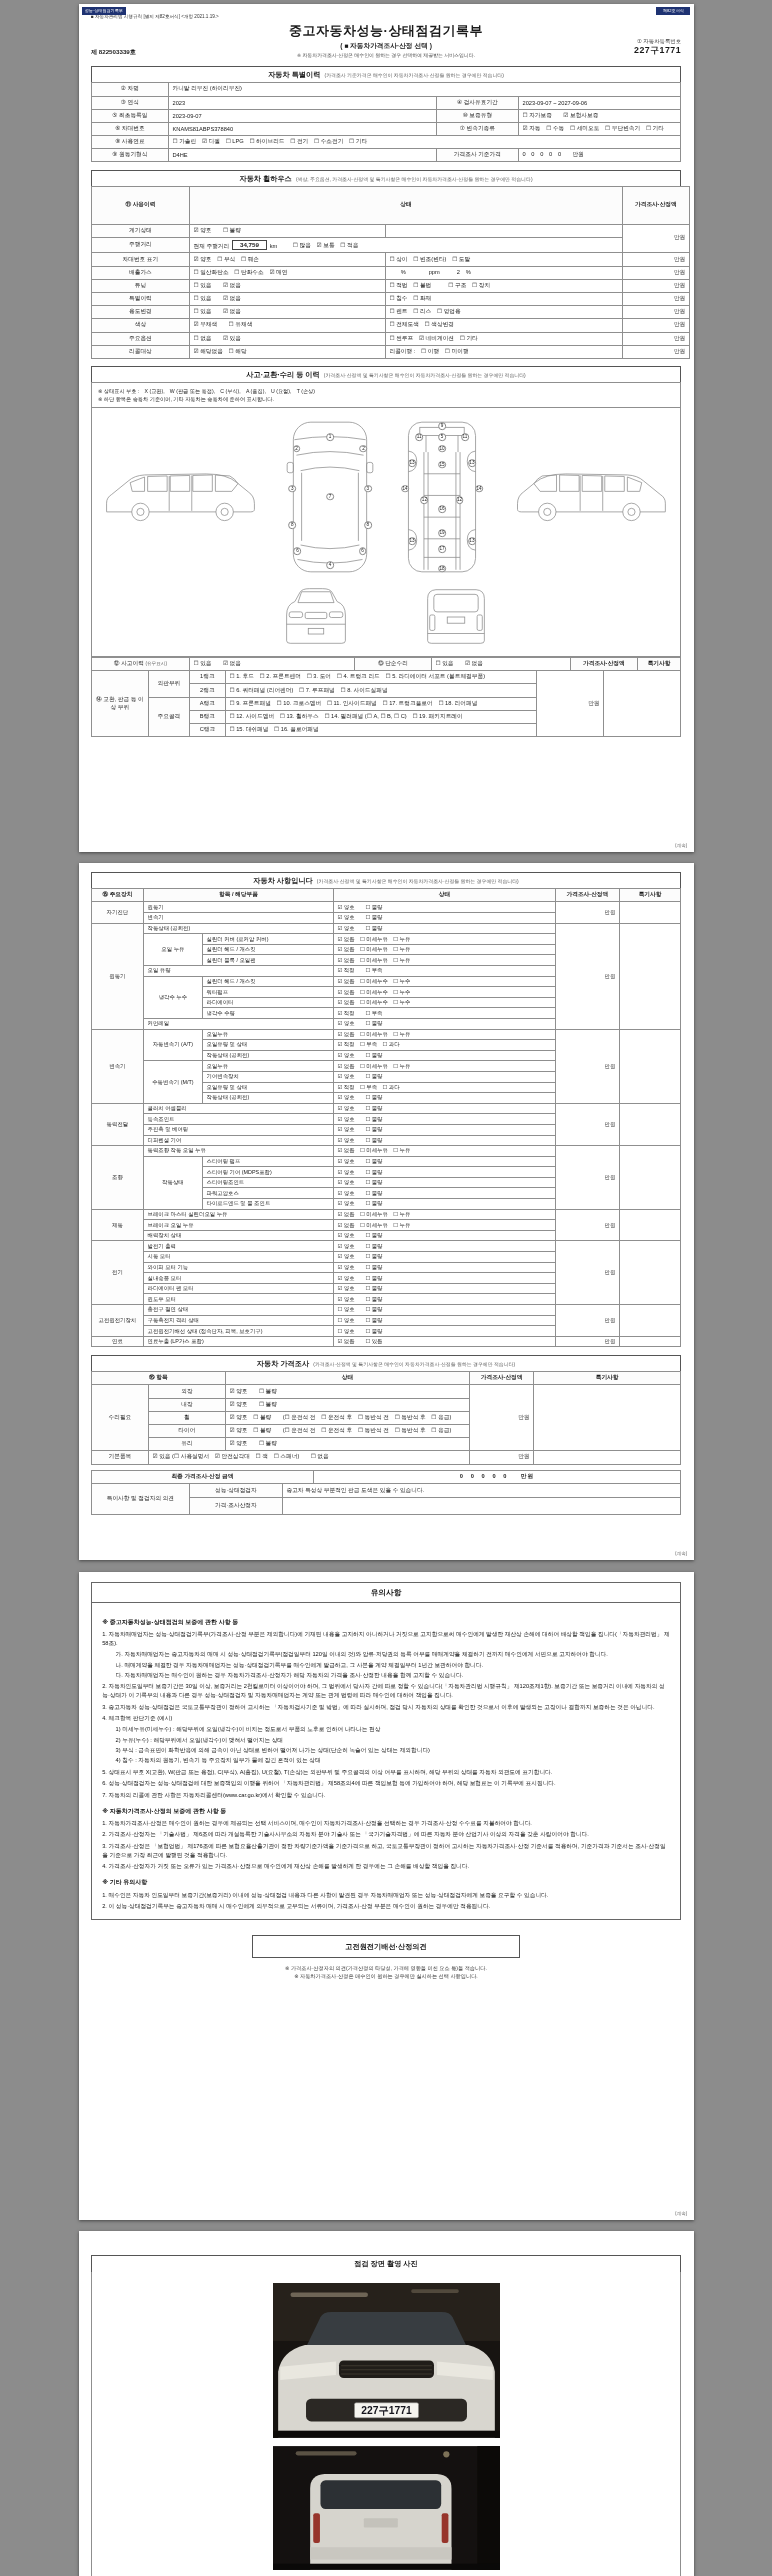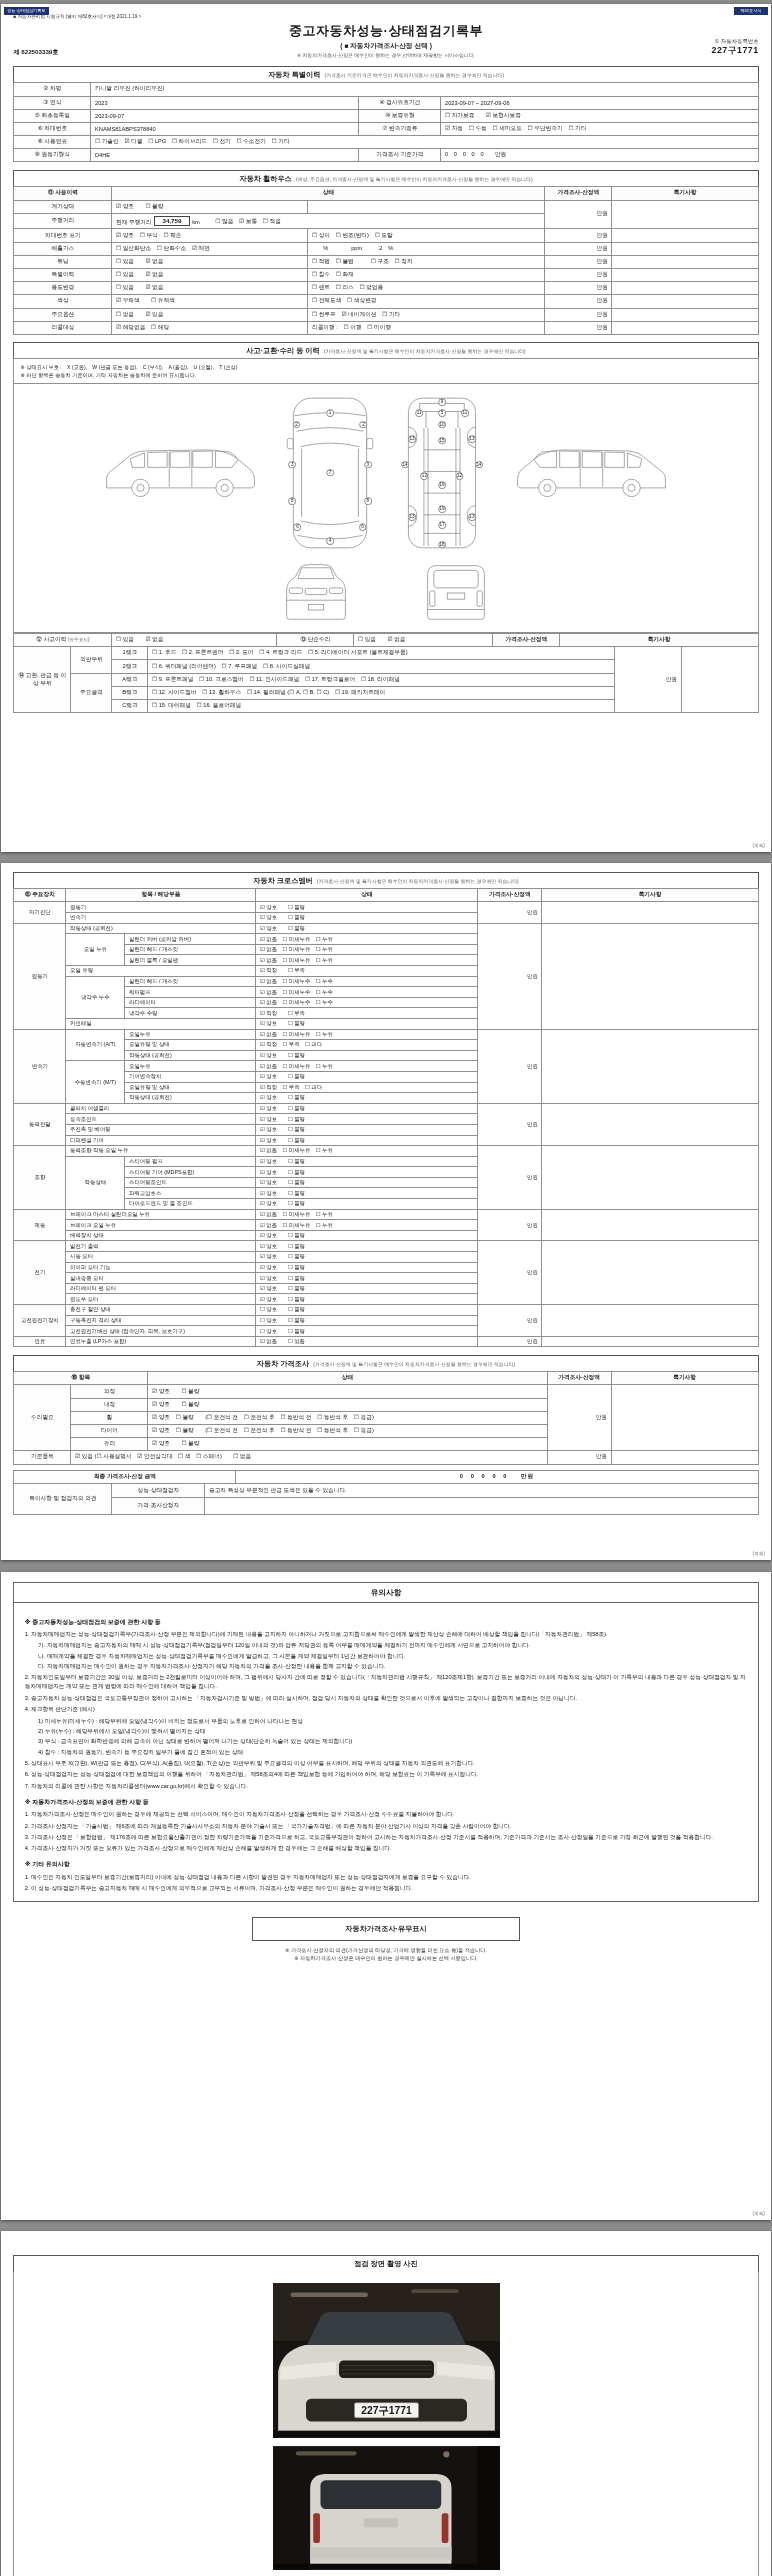--- a/index.html
+++ b/index.html
@@ -1,17 +1,17 @@
 <!DOCTYPE html>
 <html style="font-size:8.2px"><head>
 <meta charset="utf-8">
 <style>
 *{box-sizing:border-box}
 body{margin:0;padding:4.1px 0 15.5px;background:#8c8c8c;font-family:"Liberation Sans","DejaVu Sans",sans-serif;color:#1a1a1a}
-.sheet{width:770px;margin:0 auto 11.3px;background:#fff;padding:8.2px 12.4px 15.5px;position:relative;box-shadow:0 0.5px 3.1px rgba(0,0,0,.5)}
+.sheet{width:615px;margin:0 auto 11.3px;background:#fff;padding:8.2px 12.4px 15.5px;position:relative;box-shadow:0 0.5px 3.1px rgba(0,0,0,.5)}
 .s1{min-height:848px}.s2{min-height:697px}.s3{min-height:648px}.s4{min-height:330px}
 .stamp{position:absolute;top:3.1px;height:7.7px;min-width:34px;padding:0 3.1px;background:#1e3272;color:#fff;font-size:4.1px;line-height:7.7px;text-align:center}
 .stamp.left{left:3.1px}.stamp.right{right:3.1px}
 .top-note{font-size:4.6px;color:#333;margin:2.1px 0 1px}
 .doc-head{display:flex;align-items:stretch;margin:1px 0 4.1px}
 .head-left{width:129px;display:flex;align-items:flex-end}
 .doc-no{font-size:6.2px;font-weight:bold;padding-bottom:1px}
 .title-wrap{flex:1;text-align:center}
 .doc-title{margin:2.1px 0 1.5px;font-size:13px;letter-spacing:0.5px}
 .doc-sub{font-size:6.7px;font-weight:bold}
@@ -407,21 +407,21 @@
     <tr>
           <td class="lb">C랭크</td>
           <td class="cs">☐ 15. 대쉬패널　☐ 16. 플로어패널</td>
         </tr>
   </tbody>
     </table>
   <div class="cont">(계속)</div>
 </div>
 
 <div class="sheet s2">
-  <div class="sec-bar" style="margin-top:0"><span>자동차 크로스멤버</span><span class="note">(가격조사·산정액 및 특기사항은 매수인이 자동차가격조사·산정을 원하는 경우에만 적습니다)</span></div>
+  <div class="sec-bar" style="margin-top:0"><span>자동차 사항입니다</span><span class="note">(가격조사·산정액 및 특기사항은 매수인이 자동차가격조사·산정을 원하는 경우에만 적습니다)</span></div>
   <table class="tbl detail">
     <colgroup>
         <col style="width:52px">
         <col style="width:59px">
         <col style="width:131px">
         <col style="width:222px">
         <col style="width:64px">
         <col>
       </colgroup>
     <tbody>
@@ -740,21 +740,21 @@
         <div class="nb nh">※ 자동차가격조사·산정의 보증에 관한 사항 등</div>
         <div class="nb np">1. 자동차가격조사·산정은 매수인이 원하는 경우에 제공되는 선택 서비스이며, 매수인이 자동차가격조사·산정을 선택하는 경우 가격조사·산정 수수료를 지불하여야 합니다.</div>
         <div class="nb np">2. 가격조사·산정자는 「기술사법」 제6조에 따라 개설등록한 기술사사무소의 자동차 분야 기술사 또는 「국가기술자격법」에 따른 자동차 분야 산업기사 이상의 자격을 갖춘 사람이어야 합니다.</div>
         <div class="nb np">3. 가격조사·산정은 「보험업법」 제176조에 따른 보험요율산출기관이 정한 차량기준가액을 기준가격으로 하고, 국토교통부장관이 정하여 고시하는 자동차가격조사·산정 기준서를 적용하며, 기준가격과 기준서는 조사·산정일을 기준으로 가장 최근에 발행된 것을 적용합니다.</div>
         <div class="nb np">4. 가격조사·산정자가 거짓 또는 오류가 있는 가격조사·산정으로 매수인에게 재산상 손해를 발생하게 한 경우에는 그 손해를 배상할 책임을 집니다.</div>
         <div class="nb nh">※ 기타 유의사항</div>
         <div class="nb np">1. 매수인은 자동차 인도일부터 보증기간(보증거리) 이내에 성능·상태점검 내용과 다른 사항이 발견된 경우 자동차매매업자 또는 성능·상태점검자에게 보증을 요구할 수 있습니다.</div>
         <div class="nb np">2. 이 성능·상태점검기록부는 중고자동차 매매 시 매수인에게 의무적으로 교부되는 서류이며, 가격조사·산정 부분은 매수인이 원하는 경우에만 적용됩니다.</div>
       </div>
   </div>
-  <div class="po-box">자동차가격조사·유무표시</div>
+  <div class="po-box">고전원전기배선·산정의견</div>
   <div class="po-note">※ 가격조사·산정자의 의견(가격산정의 타당성, 가격에 영향을 미친 요소 등)을 적습니다.</div>
   <div class="po-note">※ 자동차가격조사·산정은 매수인이 원하는 경우에만 실시하는 선택 사항입니다.</div>
   <div class="cont">(계속)</div>
 </div>
 
 <div class="sheet s4">
   <div class="sec-bar" style="margin-top:16px"><span>점검 장면 촬영 사진</span></div>
   <div class="photo-box">
     <svg width="227" height="155" viewBox="0 0 440 300">
         <rect width="440" height="300" fill="#171411"></rect>

